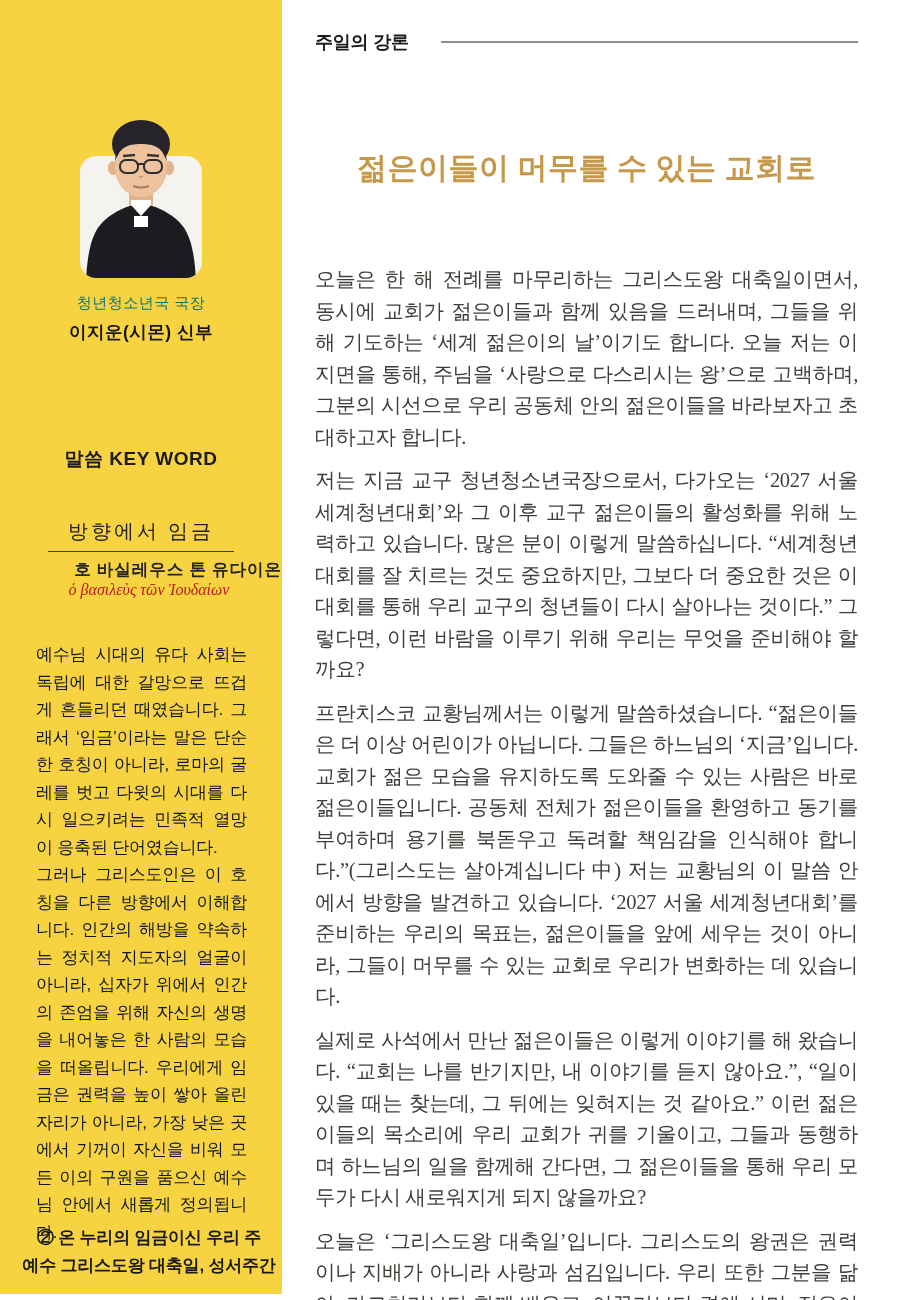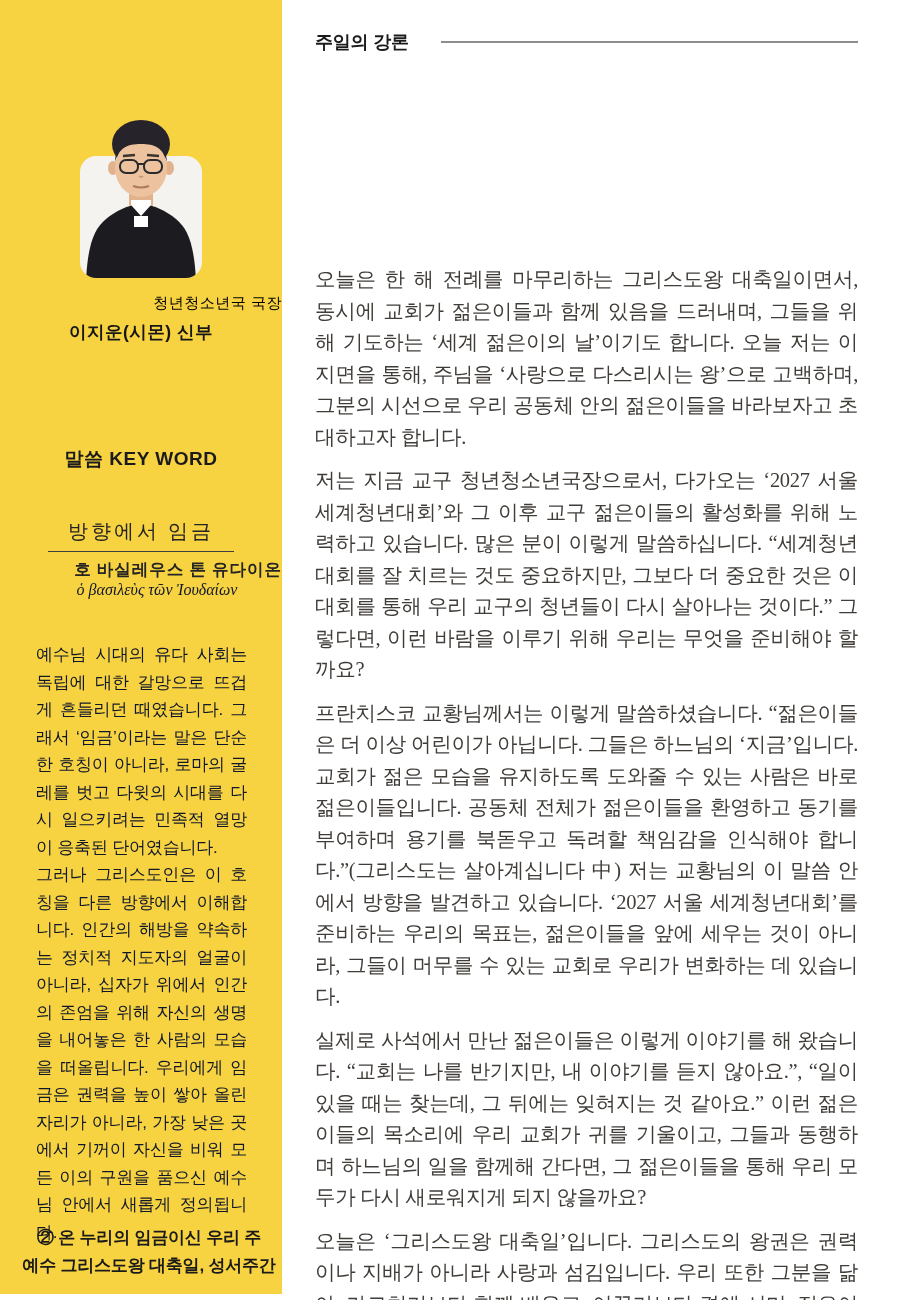--- a/index.html
+++ b/index.html
@@ -13,22 +13,22 @@
   
   .sidebar {
     position:absolute; left:0; top:0; width:282px; height:1294px;
     background:#F8D341;
   }
   .photo {
     position:absolute; left:50%; top:104px; transform:translateX(-50%);
     width:124px; height:176px;
   }
   .role {
-    position:absolute; top:294px; left:0; width:100%; text-align:right;
-    font-size:15px; color:#000000; letter-spacing:0.5px;
+    position:absolute; top:294px; left:0; width:100%; text-align:center;
+    font-size:15px; color:#0f766e; letter-spacing:0.5px;
   }
   .name {
     position:absolute; top:320px; left:0; width:100%; text-align:center;
     font-size:17.5px; font-weight:bold; color:#161616; letter-spacing:0.5px;
   }
   .kw-head {
     position:absolute; top:446px; left:0; width:100%; text-align:center;
     font-size:19px; font-weight:bold; color:#1b1b1b; letter-spacing:0.5px;
   }
   .kw-term {
@@ -39,23 +39,23 @@
   .kw-rule {
     position:absolute; top:551px; left:50%; transform:translateX(-50%);
     width:186px; border-top:1.5px solid #3e3e3e;
   }
   .kw-translit {
     position:absolute; top:559px; left:0; width:100%; text-align:right;
     font-family:"Liberation Serif", serif; font-size:16.5px; font-weight:bold;
     color:#242424; letter-spacing:1px;
   }
   .kw-greek {
-    position:absolute; top:581px; left:16px; width:100%; text-align:center;
+    position:absolute; top:581px; left:8px; width:100%; text-align:center;
     font-family:"Liberation Serif", serif; font-style:italic; font-size:16px;
-    color:#0f172a;
+    color:#b91c1c;
   }
   .sb-body {
     position:absolute; top:641px; left:36px; right:35px;
     font-size:17px; line-height:27.5px; text-align:justify;
     color:#0f172a; letter-spacing:-0.2px;
   }
   .sb-body p { margin:0; }
   .sb-foot {
     position:absolute; top:1224px; left:0; width:100%; text-align:center;
     padding-left:16px; font-size:17px; font-weight:bold; color:#1a1a1a;
@@ -147,20 +147,21 @@
     </div>
   </aside>
 
   <main class="main">
 
     <div class="m-header">
       <span class="label">주일의 강론</span>
       <span class="rule"></span>
     </div>
 
+    <h1 class="m-title">젊은이들이 머무를 수 있는 교회로</h1>
 
     <div class="m-body">
       <p>오늘은 한 해 전례를 마무리하는 그리스도왕 대축일이면서, 동시에 교회가 젊은이들과 함께 있음을 드러내며, 그들을 위해 기도하는 ‘세계 젊은이의 날’이기도 합니다. 오늘 저는 이 지면을 통해, 주님을 ‘사랑으로 다스리시는 왕’으로 고백하며, 그분의 시선으로 우리 공동체 안의 젊은이들을 바라보자고 초대하고자 합니다.</p>
       <p>저는 지금 교구 청년청소년국장으로서, 다가오는 ‘2027 서울 세계청년대회’와 그 이후 교구 젊은이들의 활성화를 위해 노력하고 있습니다. 많은 분이 이렇게 말씀하십니다. “세계청년대회를 잘 치르는 것도 중요하지만, 그보다 더 중요한 것은 이 대회를 통해 우리 교구의 청년들이 다시 살아나는 것이다.” 그렇다면, 이런 바람을 이루기 위해 우리는 무엇을 준비해야 할까요?</p>
       <p>프란치스코 교황님께서는 이렇게 말씀하셨습니다. “젊은이들은 더 이상 어린이가 아닙니다. 그들은 하느님의 ‘지금’입니다. 교회가 젊은 모습을 유지하도록 도와줄 수 있는 사람은 바로 젊은이들입니다. 공동체 전체가 젊은이들을 환영하고 동기를 부여하며 용기를 북돋우고 독려할 책임감을 인식해야 합니다.”(그리스도는 살아계십니다 中) 저는 교황님의 이 말씀 안에서 방향을 발견하고 있습니다. ‘2027 서울 세계청년대회’를 준비하는 우리의 목표는, 젊은이들을 앞에 세우는 것이 아니라, 그들이 머무를 수 있는 교회로 우리가 변화하는 데 있습니다.</p>
       <p>실제로 사석에서 만난 젊은이들은 이렇게 이야기를 해 왔습니다. “교회는 나를 반기지만, 내 이야기를 듣지 않아요.”, “일이 있을 때는 찾는데, 그 뒤에는 잊혀지는 것 같아요.” 이런 젊은이들의 목소리에 우리 교회가 귀를 기울이고, 그들과 동행하며 하느님의 일을 함께해 간다면, 그 젊은이들을 통해 우리 모두가 다시 새로워지게 되지 않을까요?</p>
       <p>
         <span>오늘은 ‘그리스도왕 대축일’입니다. 그리스도의 왕권은 권력이나 지배가 아니라 사랑과 섬김입니다. 우리 또한 그분을 닮아, 가르치기보다 함께 배우고, 이끌기보다 곁에 서며, 젊은이들과 함께 걷는 교회가 되어야 합니다. 이렇게 함께 노력할 때, 다가오는 세계청년대회는 단순한 행사가 아니라 우리 교회가 새로워지는 은총의 계기가 될 것입니다.</span>
       </p>
     </div>

